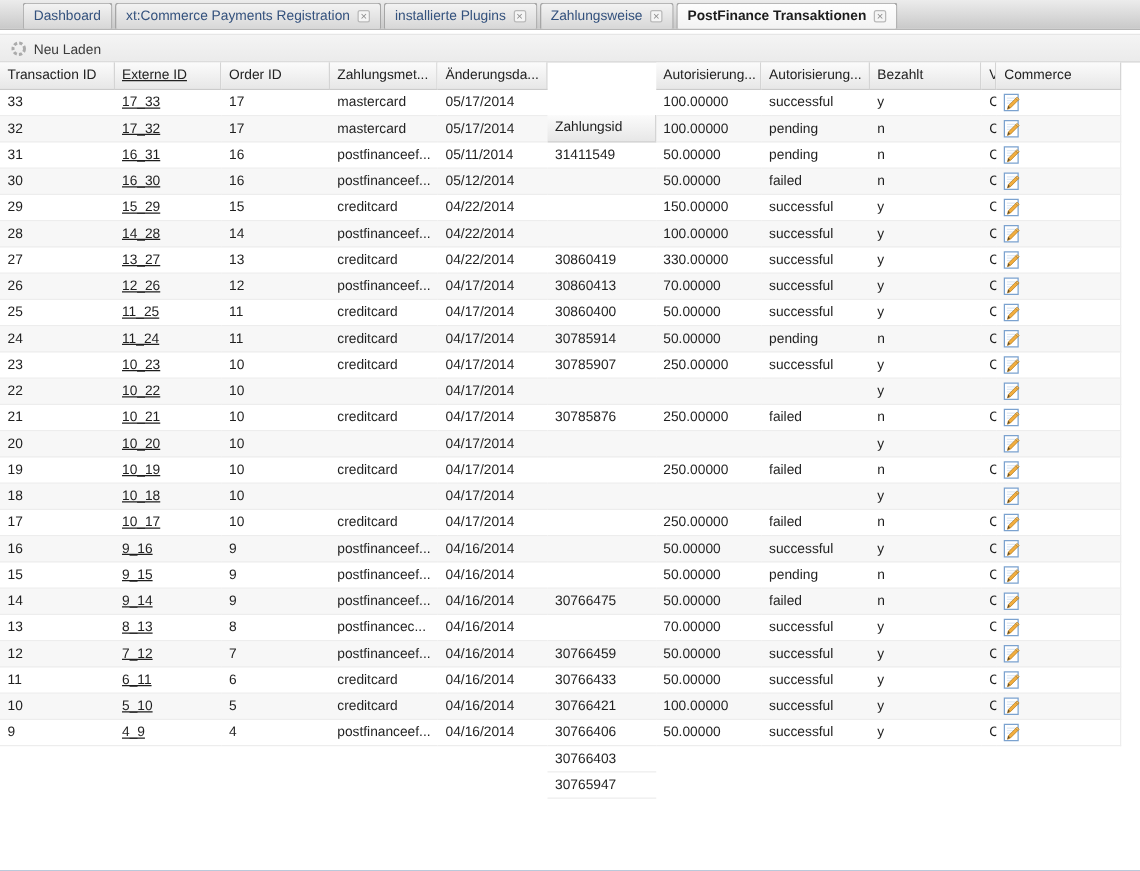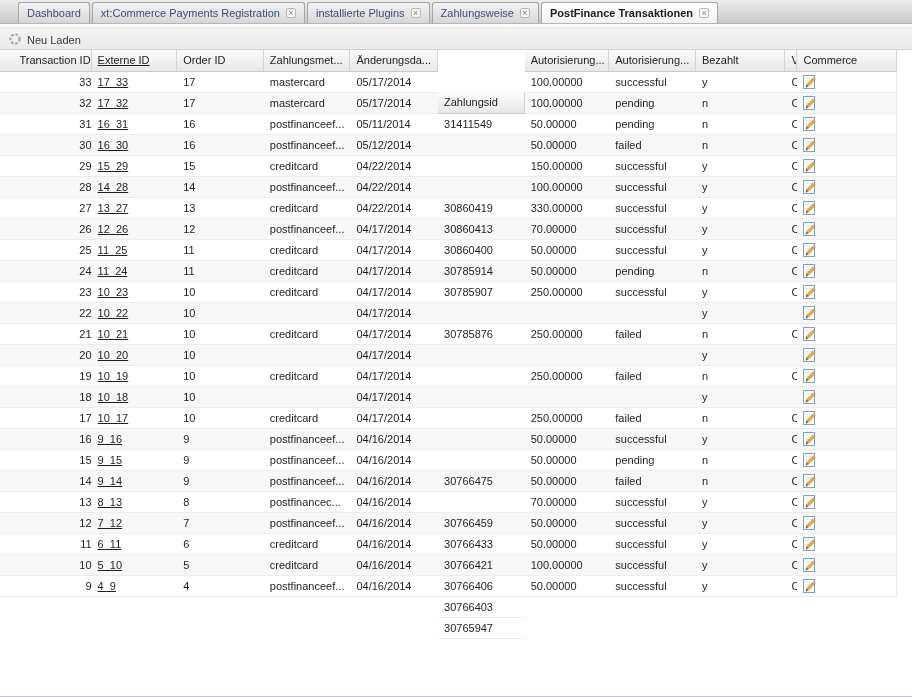--- a/index.html
+++ b/index.html
@@ -50,21 +50,21 @@
   .grow{display:flex;height:21px;background:#fff;}
   .grow.stripe{background:#f7f7f7;}
   .gcell{box-sizing:border-box;height:21px;line-height:20px;padding-left:6px;
          border-bottom:1px solid #ededed;white-space:nowrap;overflow:hidden;
          color:#1f1f1f;}
   .gcell.actions{display:flex;align-items:center;padding-left:3px;}
   .icon-btn{width:18px;height:16px;display:flex;align-items:center;
             justify-content:center;cursor:pointer;}
 
   
-  .c0{width:92px;text-align:right;} .c1{width:86px;text-decoration:underline;} .c2{width:87px;} .c3{width:87px;}
+  .c0{width:92px;} .c1{width:86px;text-decoration:underline;} .c2{width:87px;} .c3{width:87px;}
   .c4{width:88px;} .c5{width:87px;margin-top:42px;} .c6{width:85px;} .c7{width:87px;}
   .c8{width:90px;} .c9{width:12px;} .c10{width:100px;border-right:1px solid #ededed;}
   .hcell.c10{border-right:1px solid #d4d4d4;}
 </style>
 </head>
 <body>
 
 <div class="app">
 
   <div class="tabstrip" id="tabstrip">

